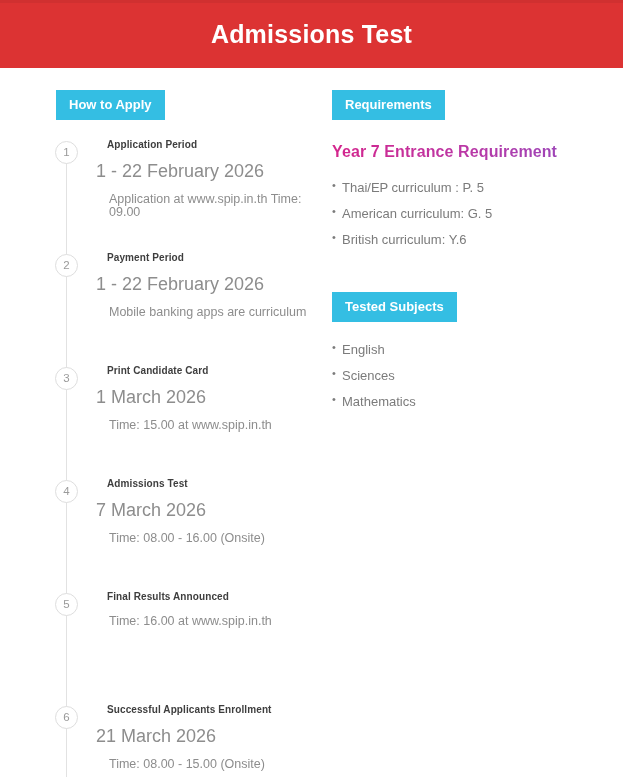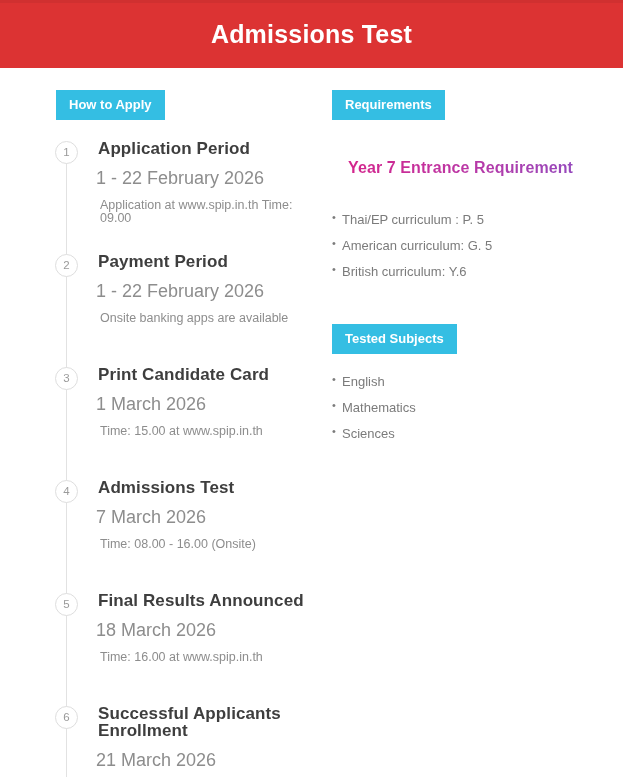--- a/index.html
+++ b/index.html
@@ -109,53 +109,53 @@
     color: #9a9a9a;
     font-size: 11.5px;
     display: flex;
     align-items: center;
     justify-content: center;
     line-height: 1;
     z-index: 2;
   }
 
   .tl-title {
-    font-size: 17px;
+    font-size: 10px;
     font-weight: bold;
     color: #3e3e3e;
     line-height: 1;
-    margin: 0 0 12px 2px;
+    margin: 0 0 12px 11px;
     letter-spacing: 0.1px;
   }
   .tl-date {
     font-size: 18px;
     color: #8d8d8d;
     line-height: 1;
     margin: 0 0 12px 0;
   }
   .tl-detail {
     font-size: 12.5px;
     color: #8d8d8d;
     line-height: 1;
-    margin: 4px;
+    margin: 13px;
   }
 
   
   .right-col {
     position: absolute;
     left: 332px;
     top: 22px;
     width: 291px;
   }
 
   .req-heading {
     font-size: 16px;
     font-weight: bold;
     line-height: 1;
-    margin: 16px;
+    margin: 0;
     background: linear-gradient(90deg, #d4258c 0%, #bb37a5 45%, #8b4fc4 100%);
     -webkit-background-clip: text;
     background-clip: text;
     color: transparent;
     -webkit-text-fill-color: transparent;
     letter-spacing: 0.1px;
   }
 
   .req-list {
     list-style: none;
@@ -203,41 +203,40 @@
         <div class="tl-marker">1</div>
         <p class="tl-title">Application Period</p>
         <p class="tl-date">1 - 22 February 2026</p>
         <p class="tl-detail">Application at www.spip.in.th Time: 09.00</p>
       </div>
 
       <div class="tl-item">
         <div class="tl-marker">2</div>
         <p class="tl-title">Payment Period</p>
         <p class="tl-date">1 - 22 February 2026</p>
-        <p class="tl-detail">Onsite banking apps are available</p>
+        <p class="tl-detail">Mobile banking apps are curriculum</p>
       </div>
 
       <div class="tl-item">
         <div class="tl-marker">3</div>
         <p class="tl-title">Print Candidate Card</p>
         <p class="tl-date">1 March 2026</p>
         <p class="tl-detail">Time: 15.00 at www.spip.in.th</p>
       </div>
 
       <div class="tl-item">
         <div class="tl-marker">4</div>
         <p class="tl-title">Admissions Test</p>
         <p class="tl-date">7 March 2026</p>
         <p class="tl-detail">Time: 08.00 - 16.00 (Onsite)</p>
       </div>
 
       <div class="tl-item">
         <div class="tl-marker">5</div>
         <p class="tl-title">Final Results Announced</p>
-        <p class="tl-date">18 March 2026</p>
         <p class="tl-detail">Time: 16.00 at www.spip.in.th</p>
       </div>
 
       <div class="tl-item">
         <div class="tl-marker">6</div>
         <p class="tl-title">Successful Applicants Enrollment</p>
         <p class="tl-date">21 March 2026</p>
         <p class="tl-detail">Time: 08.00 - 15.00 (Onsite)</p>
       </div>
 
@@ -267,19 +266,19 @@
 
 
     <div class="block-gap-c"></div>
 
     <button class="pill">Tested Subjects</button>
 
     <div class="block-gap-e"></div>
 
     <ul class="req-list">
       <li>English</li>
+      <li>Sciences</li>
       <li>Mathematics</li>
-      <li>Sciences</li>
     </ul>
 
   </div>
 
 </div>
 
 </body></html>

